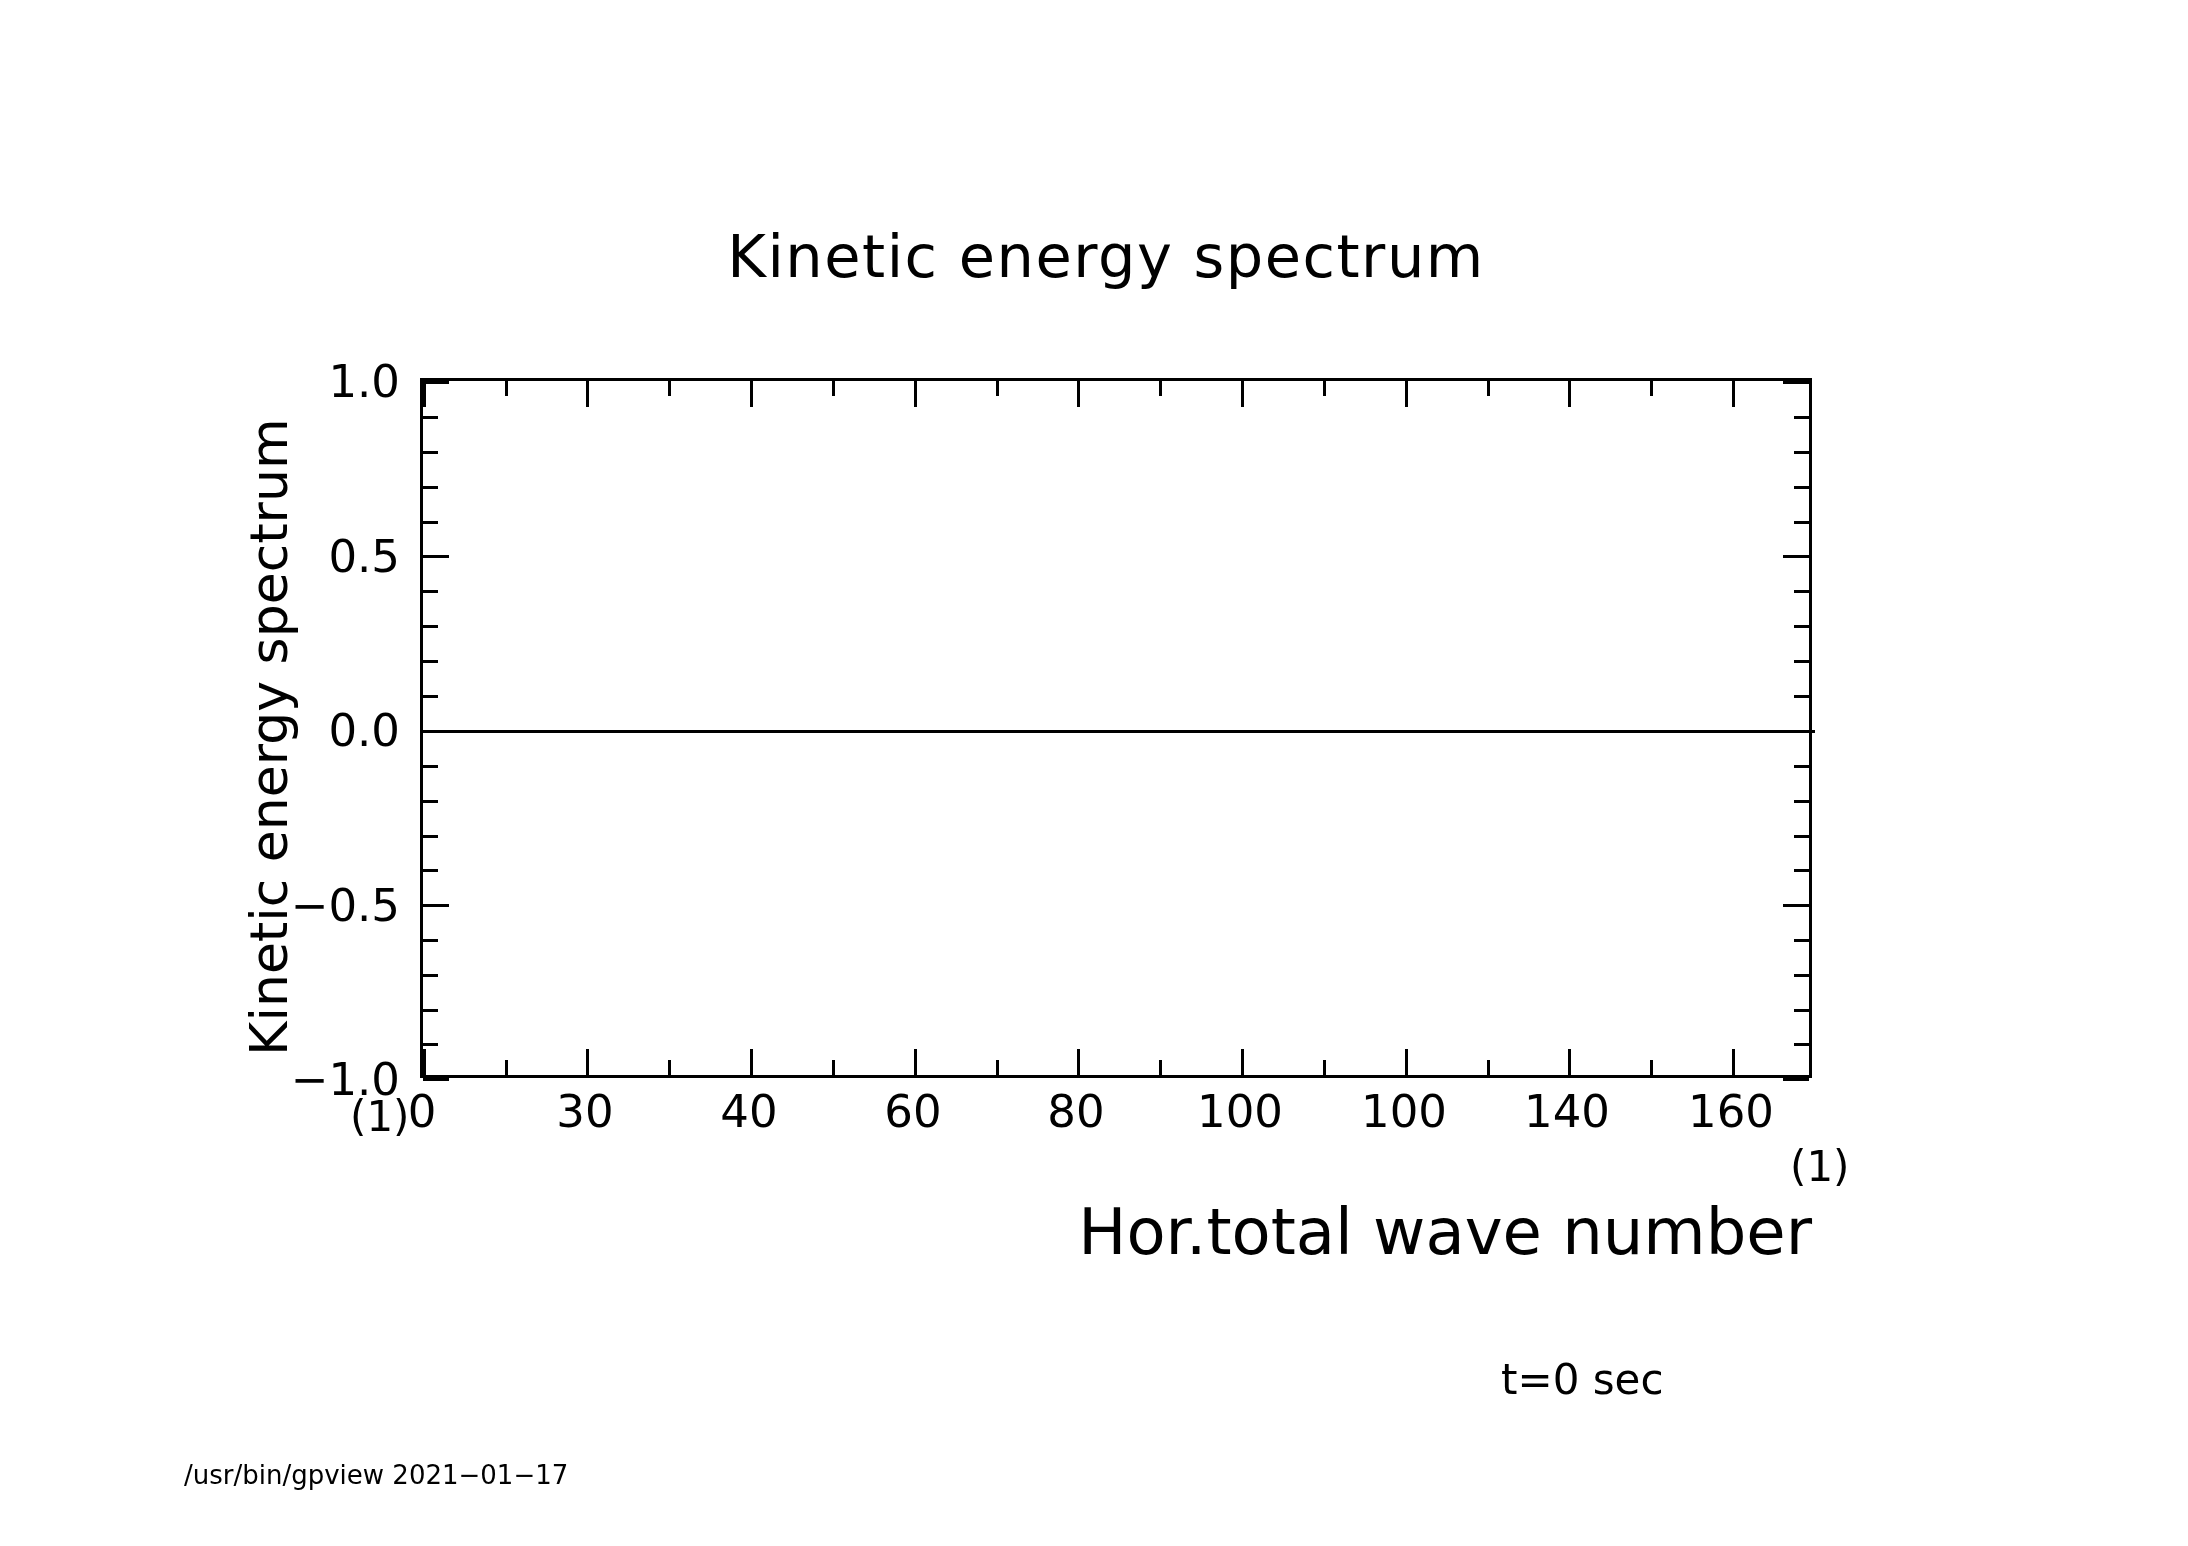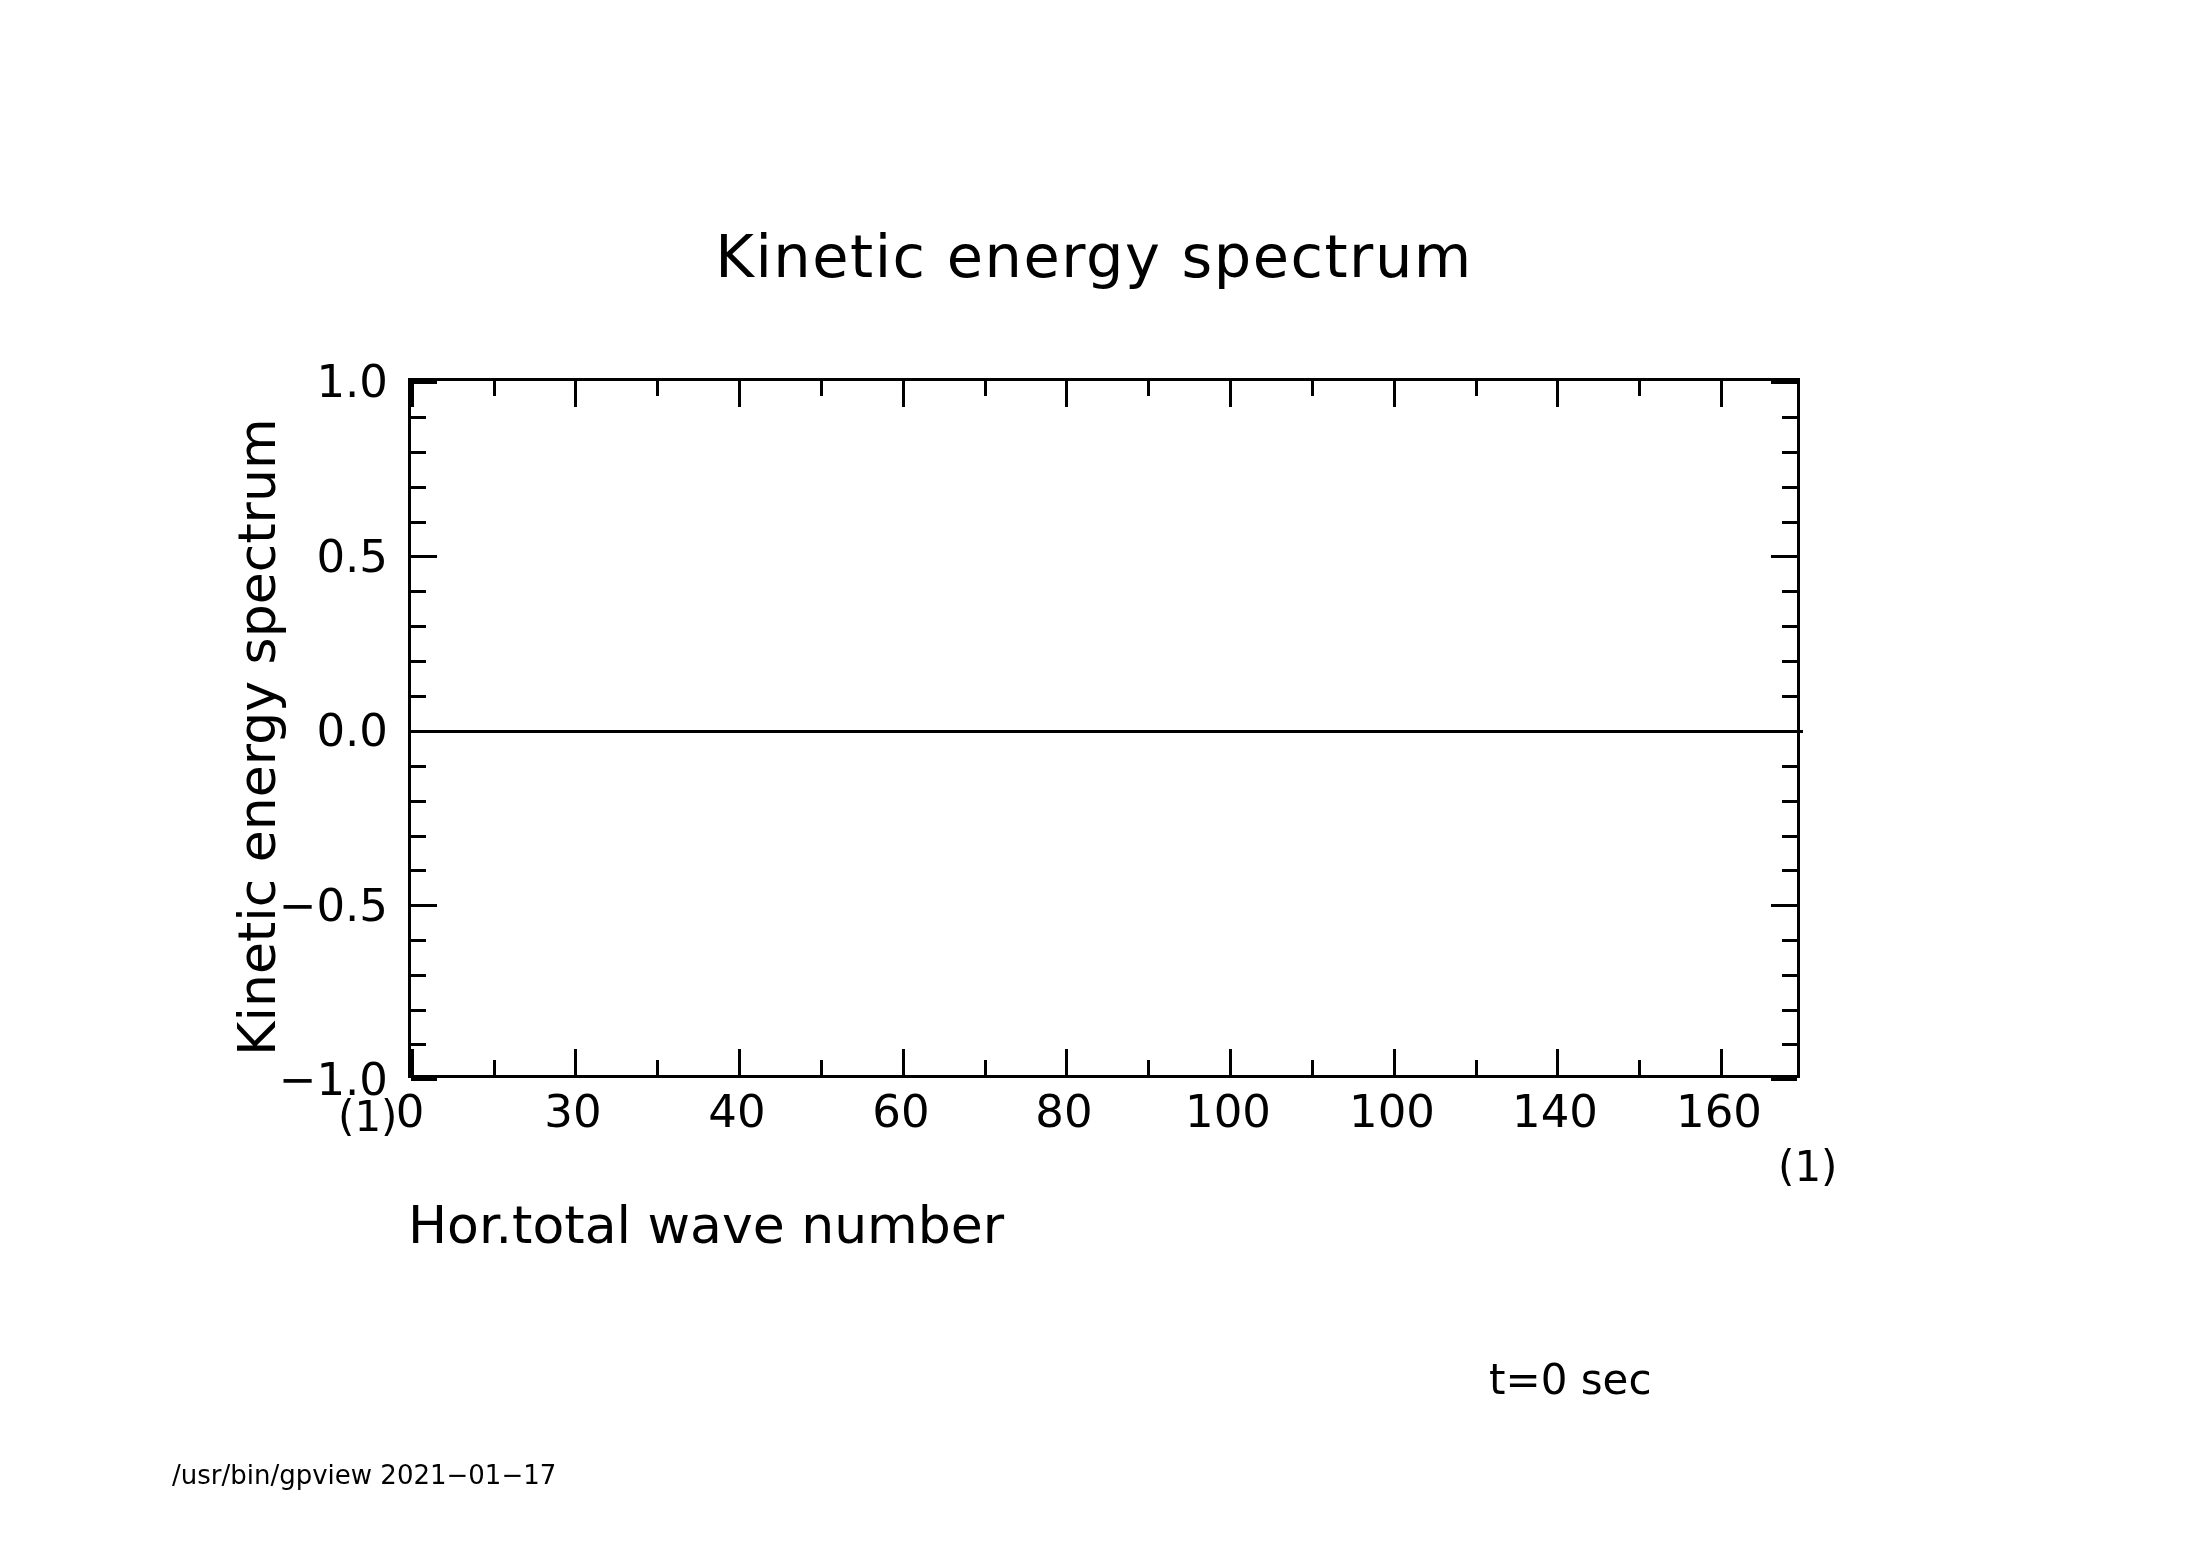--- a/index.html
+++ b/index.html
@@ -11,21 +11,21 @@
     width: 2188px;
     height: 1546px;
     position: relative;
     font-family: "DejaVu Sans", sans-serif;
     color: #000000;
     overflow: hidden;
   }
 
   #figure {
     position: absolute;
-    left: 0;
+    left: 12px;
     top: 0;
     width: 1832px;
     height: 1546px;
     text-decoration: underline;
   }
 
   
   #chart-title {
     position: absolute;
     left: 0;
@@ -105,22 +105,22 @@
     width: 390px;
     height: 1546px;
   }
 
   
   #xlabel {
     position: absolute;
     left: 408px;
     top: 1195px;
     width: 1392px;
-    text-align: left;
-    font-size: 52px;
+    text-align: right;
+    font-size: 64px;
     white-space: nowrap;
   }
   #ylabel {
     position: absolute;
     left: -93px;
     top: 707px;
     width: 700px;
     text-align: center;
     font-size: 52px;
     transform: rotate(-90deg);

